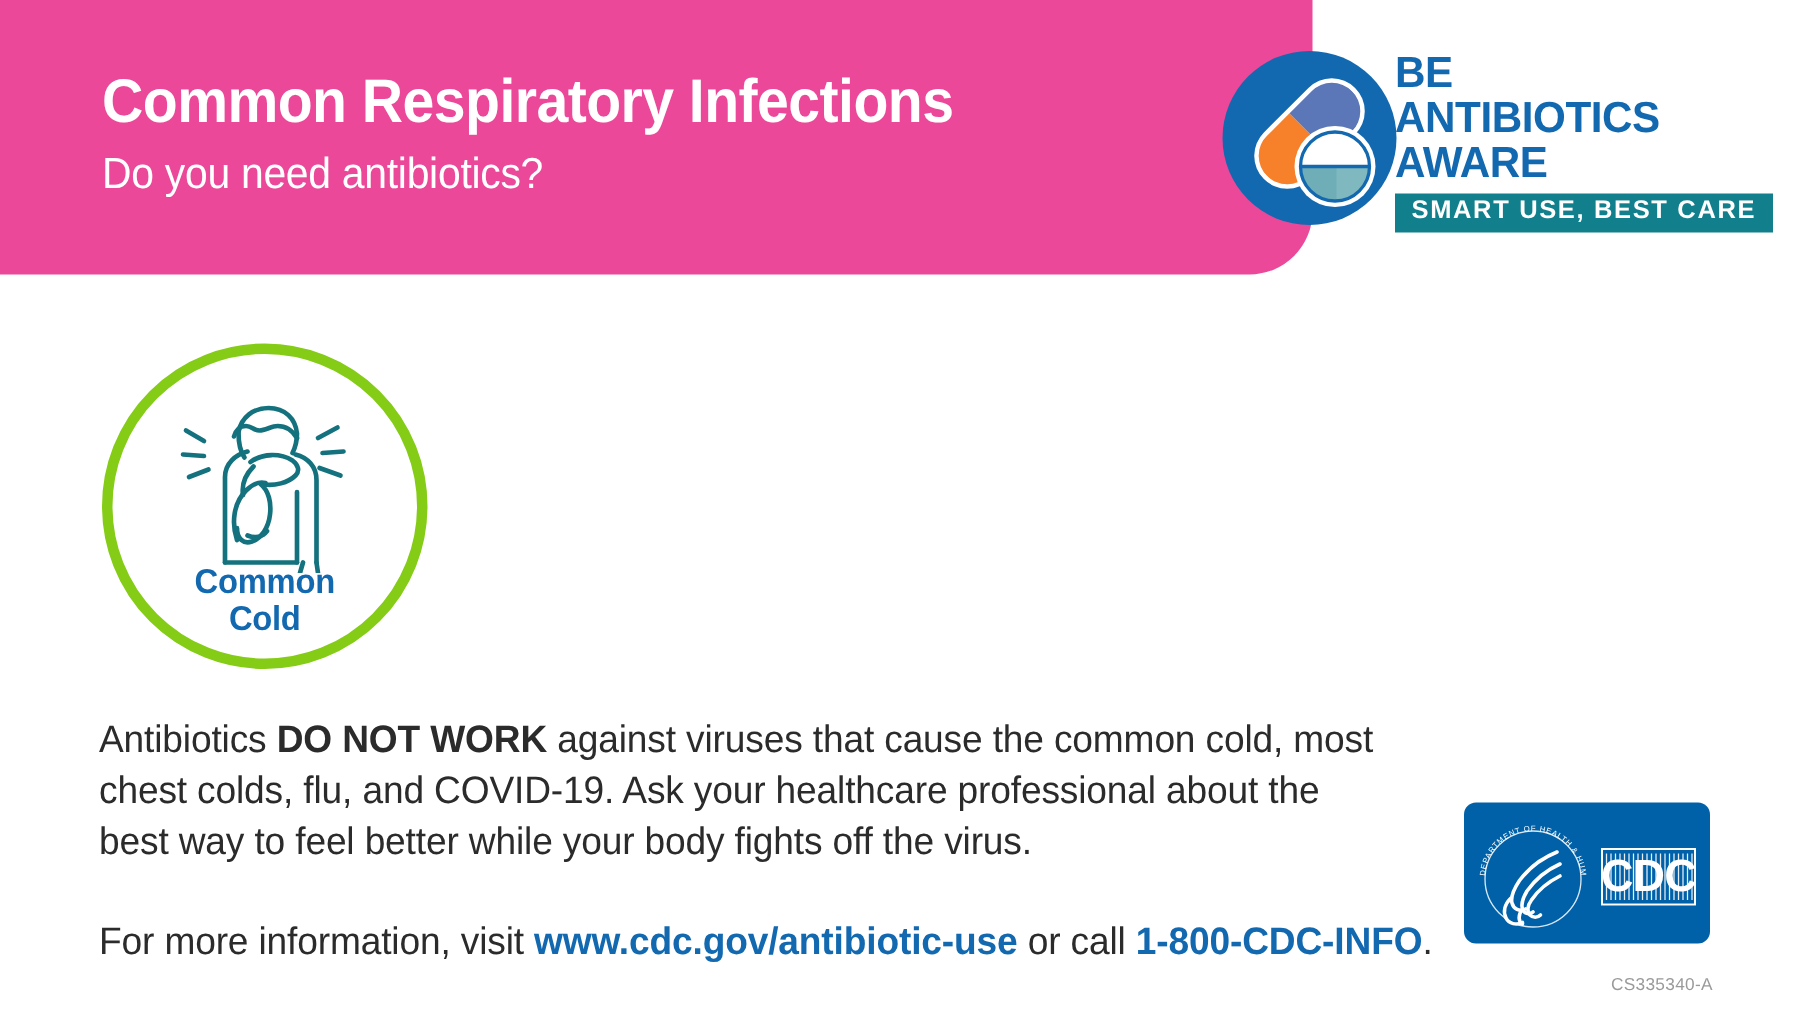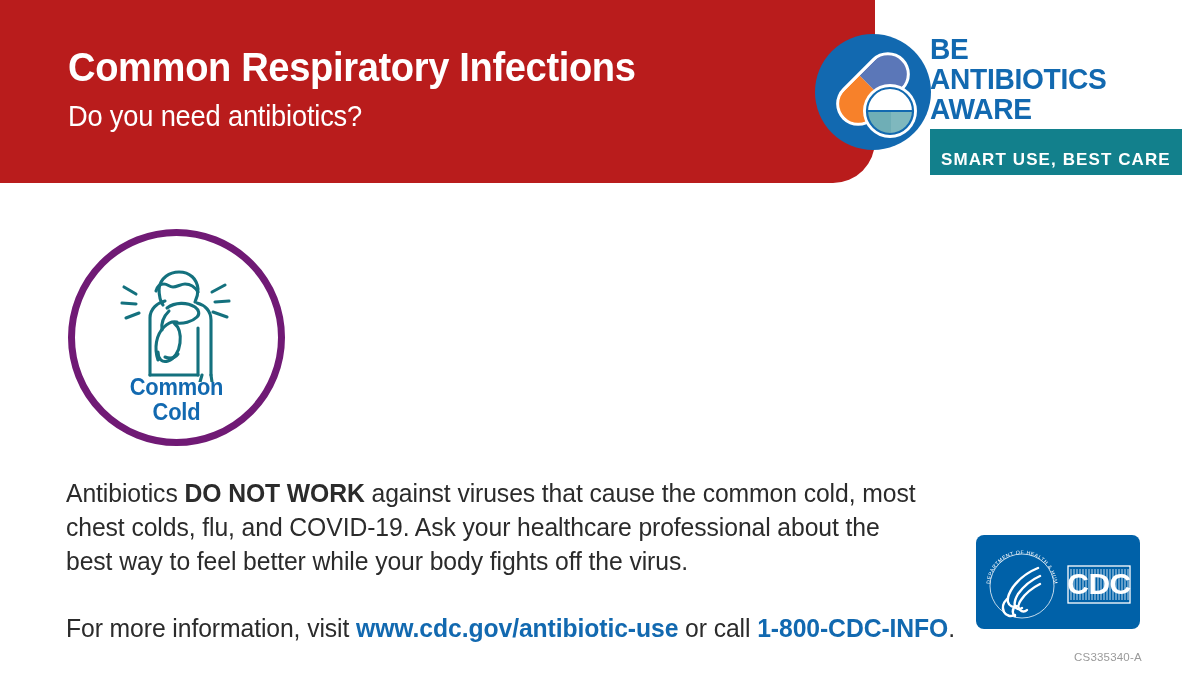--- a/index.html
+++ b/index.html
@@ -18,21 +18,21 @@
     overflow: hidden;
   }
 
   
   .header-banner {
     position: absolute;
     left: 0;
     top: 0;
     width: 875px;
     height: 183px;
-    background: #b91c1c;
+    background: #ec4899;
     border-bottom-right-radius: 42px;
   }
   .header-title {
     position: absolute;
     left: 68px;
     top: 44px;
     color: #ffffff;
     font-family: "Liberation Sans Narrow", "Liberation Sans", sans-serif;
     font-size: 41px;
     font-weight: bold;
@@ -90,39 +90,39 @@
   .baa-tagline {
     position: absolute;
     left: 118px;
     top: 99px;
     background: #12808C;
     color: #ffffff;
     font-family: "Liberation Sans", sans-serif;
     font-size: 17px;
     font-weight: bold;
     letter-spacing: 1.1px;
-    padding: 21px 11px 5px 11px;
+    padding: 1px 11px 5px 11px;
     white-space: nowrap;
     display: inline-block;
   }
 
   
   .circle-row {
     position: absolute;
     left: 68px;
     top: 229px;
     width: 1080px;
     height: 217px;
   }
   .illness {
     position: absolute;
     top: 0;
     width: 217px;
     height: 217px;
-    border: 7px solid #701a75;
+    border: 7px solid #84cc16;
     border-radius: 50%;
     box-sizing: border-box;
     background: #ffffff;
   }
   .illness-art {
     position: absolute;
     left: 0;
     top: 18px;
     width: 100%;
     height: 130px;

